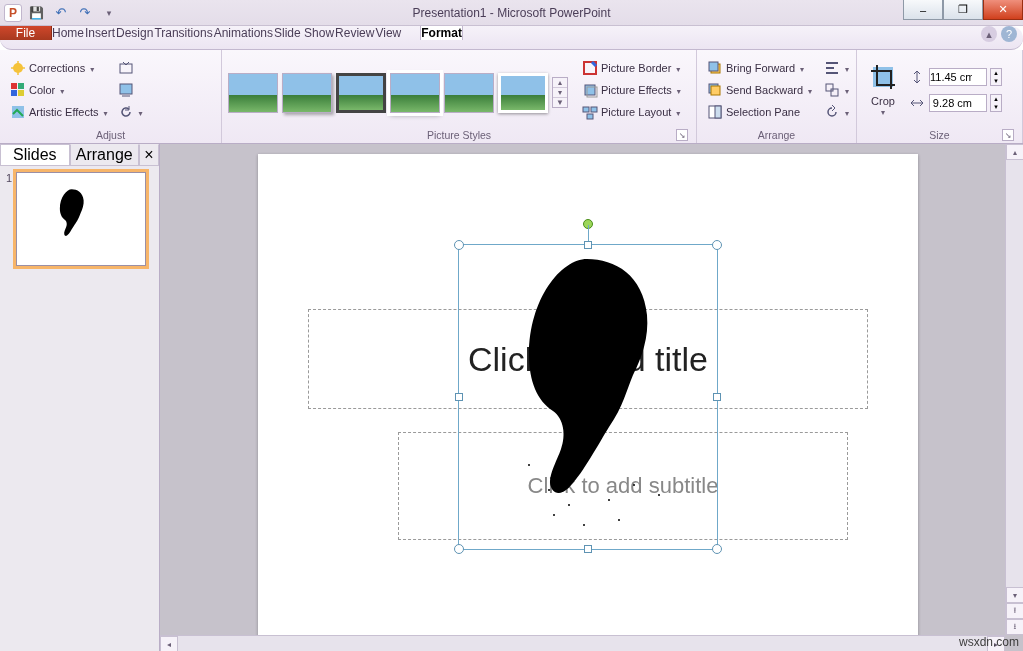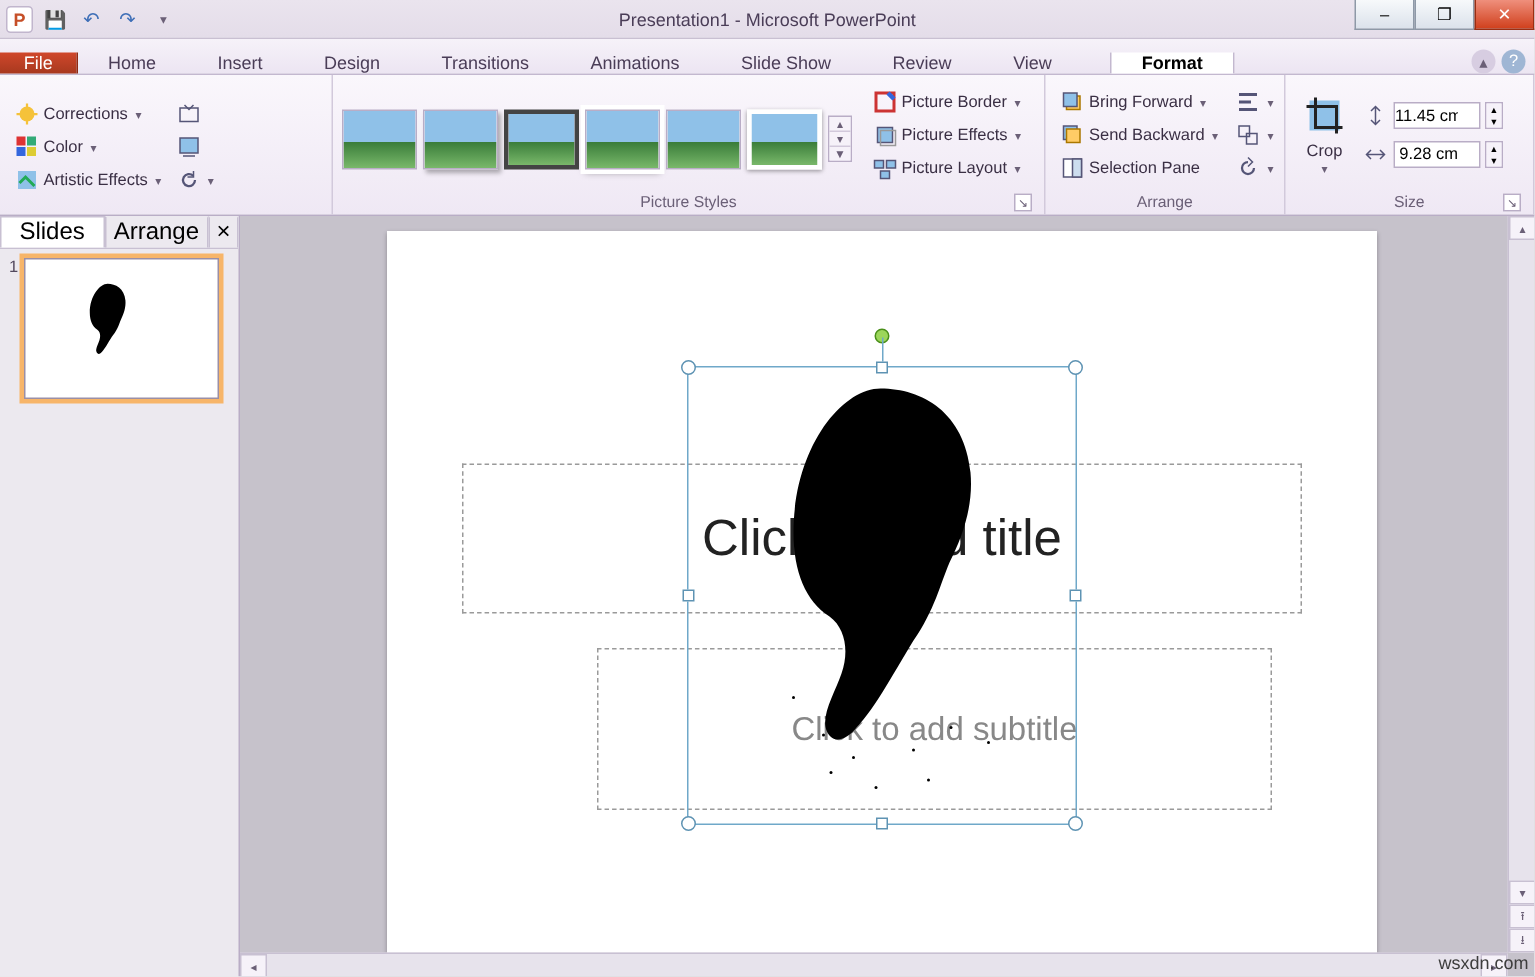--- a/index.html
+++ b/index.html
@@ -30,24 +30,24 @@
 
   .context-tab-label {
     position: absolute; left: 612px; top: 0; height: 26px; width: 110px;
     background: linear-gradient(#d572b2, #b7428b); color: #fff; font-size: 12px;
     display: flex; align-items: center; justify-content: center;
     border-radius: 0 0 4px 4px;
   }
 
   
   .tabs { height: 24px; background: linear-gradient(#f6f2f9,#ece5f2); border-bottom: 1px solid #c3b8cf;
-          display: flex; align-items: flex-end; padding-left: 0; }
+          display: flex; align-items: flex-start; padding-left: 0; border-radius: 12px; }
   .file-tab { width: 52px; background: linear-gradient(#d0472b,#a8391f); color: #fff; font-size: 12px;
               display: flex; align-items: center; justify-content: center; border-right:1px solid #8f2a13; }
-  .tab { padding: 0 20px; font-size: 12px; color: #4a3d57; display:flex; align-items:center;
+  .tab { padding: 0 0; font-size: 12px; color: #4a3d57; display:flex; align-items:center;
          border-right: 1px solid transparent;}
   .tab.active-context { background: #fff; border-left:1px solid #c3b8cf; border-right:1px solid #c3b8cf; color: #000000; font-weight: bold;}
   .help-icons { margin-left: auto; display: flex; gap: 4px; padding-right: 6px; align-items: center; }
   .help-icons span { width: 16px; height: 16px; border-radius: 50%; background:#9fb6d4; color:#fff;
                      font-size: 11px; display:flex; align-items:center; justify-content:center; }
 
   
   .ribbon { height: 94px; background: linear-gradient(#faf7fc,#efe8f4); border-bottom:1px solid #b9adc6;
             display: flex; }
   .group { border-right: 1px solid #d2c9db; padding: 2px 6px 0 6px; display:flex; flex-direction:column; position:relative;}
@@ -236,20 +236,21 @@
           <span class="smico">
               <svg width="16" height="16">
                 <path d="M12 8a4 4 0 1 1-1.2-2.8" stroke="#557" fill="none" stroke-width="1.5"></path>
                 <path d="M11 2v4h-4" stroke="#557" fill="none"></path>
               </svg>
             </span>
           <span class="chev"></span>
         </div>
       </div>
     </div>
+    <div class="group-label">Adjust</div>
   </div>
 
   <div class="group" style="width:475px">
     <div class="group-body">
       <div class="gallery">
         <div class="thumb">
             <div class="thumb-inner"></div>
           </div>
         <div class="thumb" style="box-shadow:2px 2px 3px rgba(0,0,0,0.3)">
             <div class="thumb-inner"></div>

